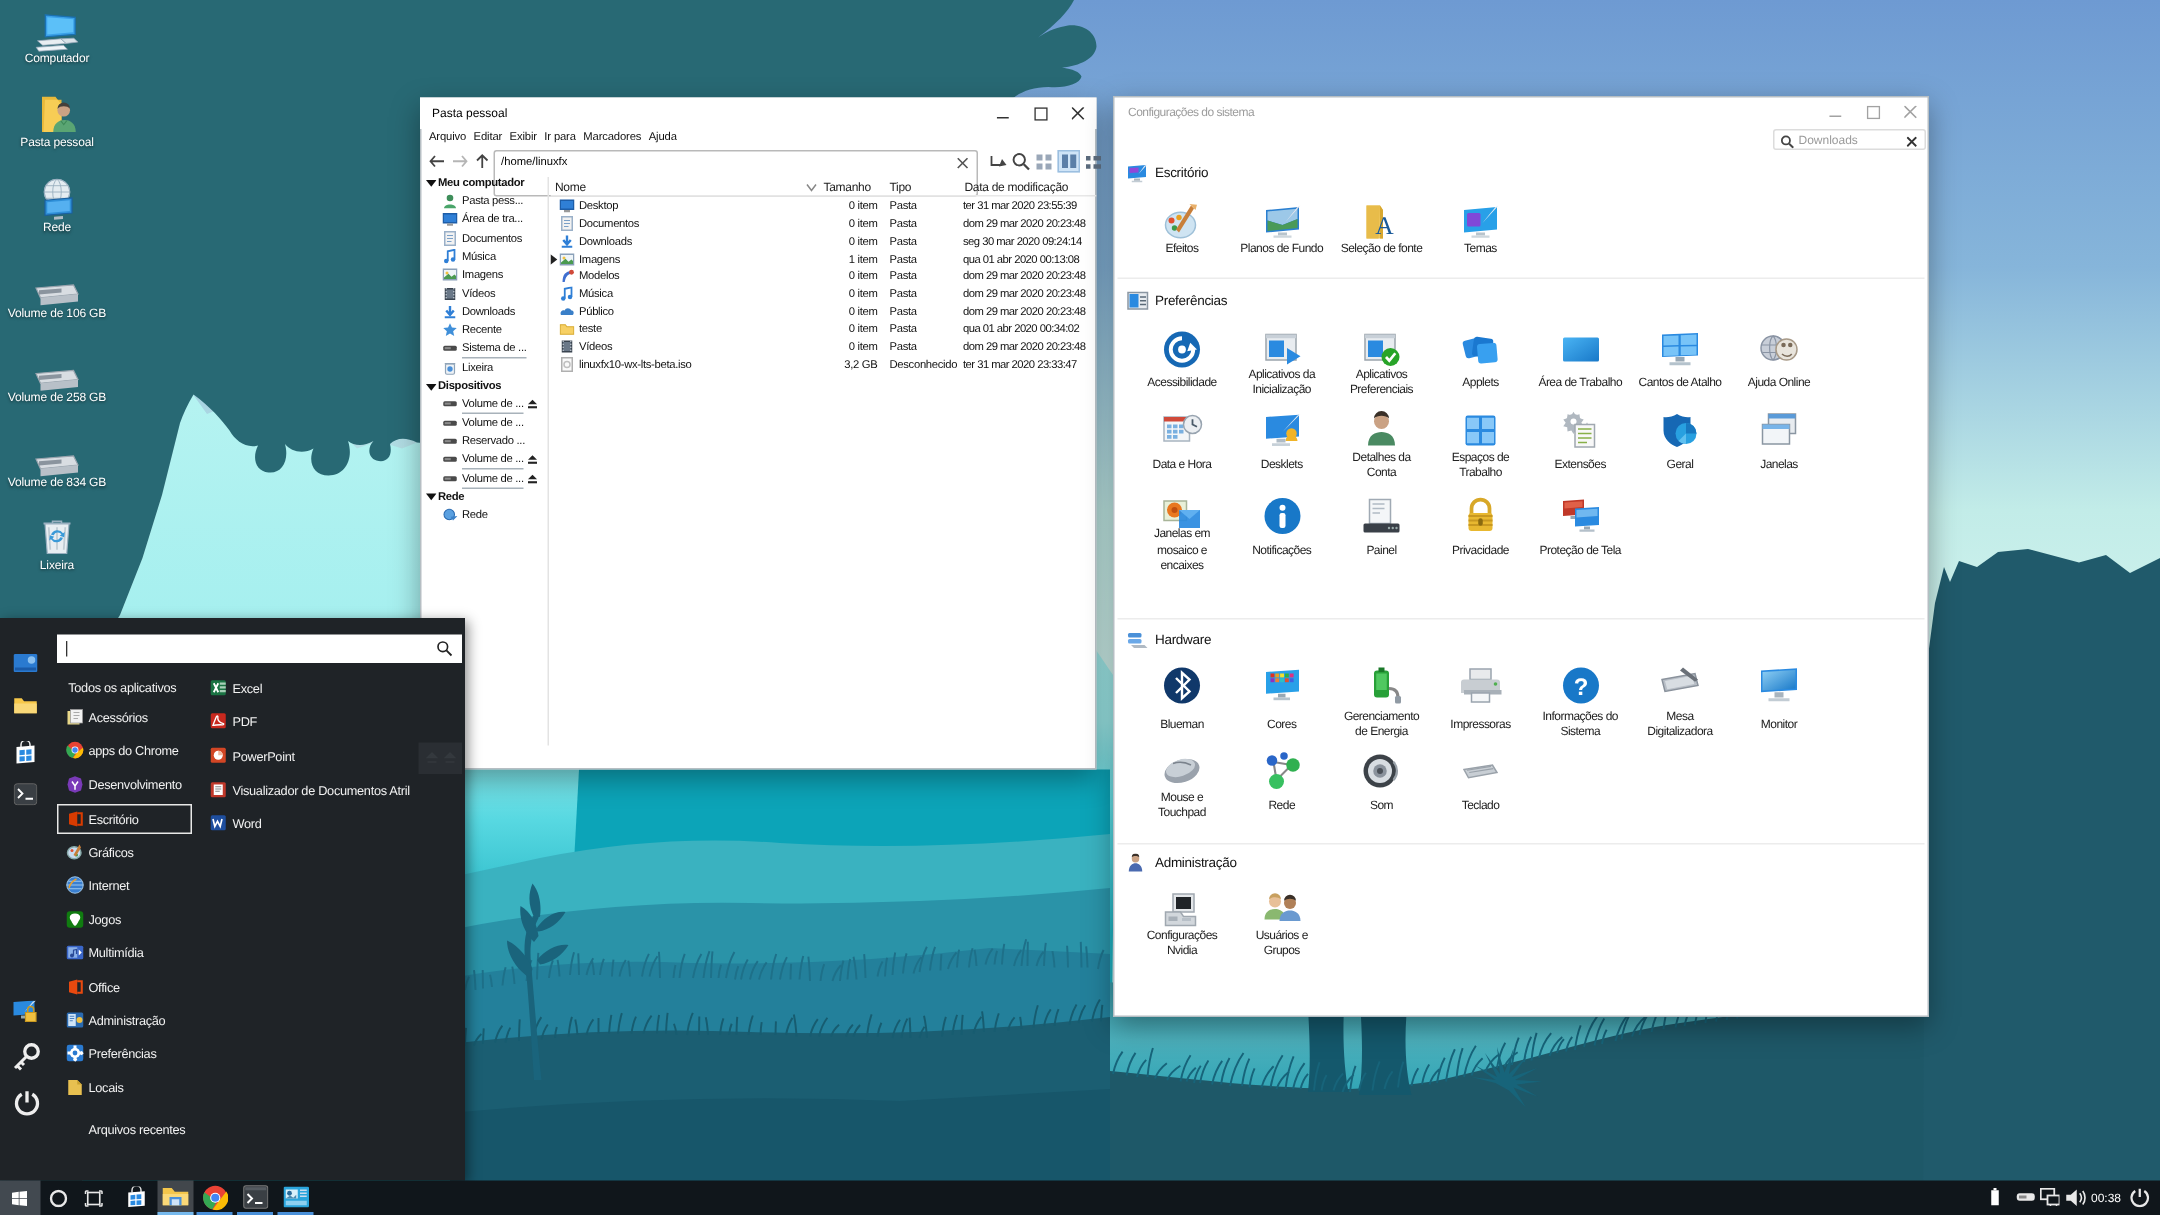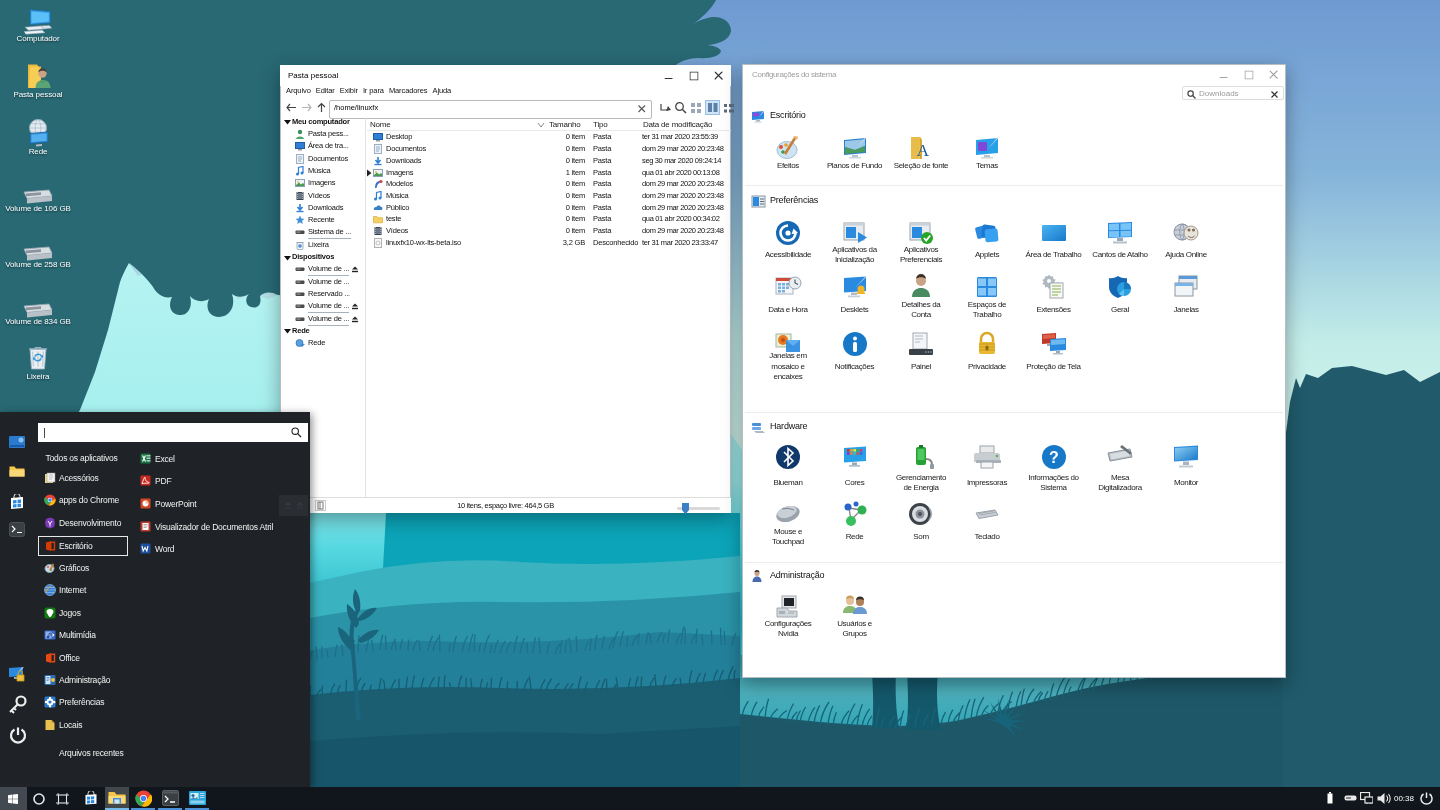--- a/index.html
+++ b/index.html
@@ -12,21 +12,21 @@
 
 #fm{left:280px;top:65px;width:451px;height:448px;font-size:9.5px;color:#111;}
 #fm .titlebar{position:absolute;left:0;top:0;right:0;height:21px;background:#fff;}
 #fm .title{position:absolute;left:8px;top:6px;font-size:8px;color:#000;}
 .winbtns{position:absolute;top:0;right:0;height:21px;display:flex;}
 .winbtn{width:25px;height:21px;position:relative;}
 .winbtn svg{position:absolute;left:50%;top:50%;transform:translate(-50%,-50%);}
 #fm .menubar{position:absolute;left:0;top:21px;right:0;height:11px;font-size:7.5px;letter-spacing:-0.1px;color:#111;}
 #fm .menubar span{margin-right:5px;}
 #fm .toolbar{position:absolute;left:0;top:32px;right:0;height:21px;}
-#fm .addr{position:absolute;left:49px;top:3px;width:323px;height:19px;border:1px solid #b9b9b9;border-radius:2px;background:#fff;font-size:7.5px;line-height:13px;padding-left:4px;color:#000;}
+#fm .addr{position:absolute;left:49px;top:3px;width:323px;height:31px;border:1px solid #b9b9b9;border-radius:2px;background:#fff;font-size:7.5px;line-height:13px;padding-left:4px;color:#000;}
 #fm .side{position:absolute;left:0;top:53px;width:86px;bottom:16px;border-right:1px solid #e3e3e3;overflow:hidden;}
 #fm .srow{position:absolute;left:0;width:86px;height:12px;font-size:7.5px;letter-spacing:-0.2px;line-height:12px;white-space:nowrap;}
 #fm .srow .lbl{position:absolute;left:28px;top:0;}
 #fm .srow .lbl.hd{left:12px;font-weight:bold;}
 #fm .srow .ic{position:absolute;left:15px;top:1px;width:10px;height:10px;}
 #fm .flist{position:absolute;left:87px;top:53px;right:0;bottom:16px;overflow:hidden;}
 #fm .cols{position:absolute;left:0;top:0;right:0;height:13px;border-bottom:1px solid #e8e8e8;font-size:8px;letter-spacing:-0.2px;color:#222;}
 #fm .cols .c{position:absolute;top:0;line-height:13px;}
 #fm .frow{position:absolute;left:0;right:0;height:11.75px;font-size:7.5px;letter-spacing:-0.2px;line-height:11.75px;white-space:nowrap;}
 #fm .frow .nm{position:absolute;left:19px;}
@@ -483,31 +483,20 @@
             <span class="ic"><svg width="10" height="10">
                 <rect x="1.5" y="0.5" width="7" height="9" fill="#fafafa" stroke="#b0b0b0"></rect>
                 <circle cx="5" cy="5" r="2" fill="none" stroke="#c0c0c0"></circle>
               </svg></span>
             <span class="nm">linuxfx10-wx-lts-beta.iso</span>
             <span class="sz">3,2 GB</span>
             <span class="tp">Desconhecido</span>
             <span class="dt">ter 31 mar 2020 23:33:47</span>
           </div>
 </div>
- </div>
- <div class="status">
-  <div class="abs" style="left:35px;top:2px;width:11px;height:11px;border:1px solid #c8c8c8"><svg width="9" height="9">
-            <rect x="2" y="1" width="5" height="7" fill="none" stroke="#777"></rect>
-            <path d="M4,1 v7" stroke="#777"></path>
-          </svg></div>
-  <div class="abs" style="left:0;right:0;top:3px;text-align:center">10 itens, espaço livre: 464,5 GB</div>
-  <div class="abs" style="left:397px;top:9px;width:43px;height:3px;background:#d9d9d9;border-radius:2px"></div>
-  <svg class="abs" style="left:402px;top:4.5px" width="7" height="12">
-          <path d="M0,0 H7 V7 L3.5,11.5 L0,7 Z" fill="#3d7fc4"></path>
-        </svg>
  </div>
 </div>
 
 <div id="st" class="win">
 <div class="titlebar">
         <div class="title">Configurações do sistema</div>
         <div class="winbtns">
           <div class="winbtn">
             <svg width="9" height="9">
               <path d="M0,7 H8" stroke="#a2a2a2" stroke-width="1"></path>

